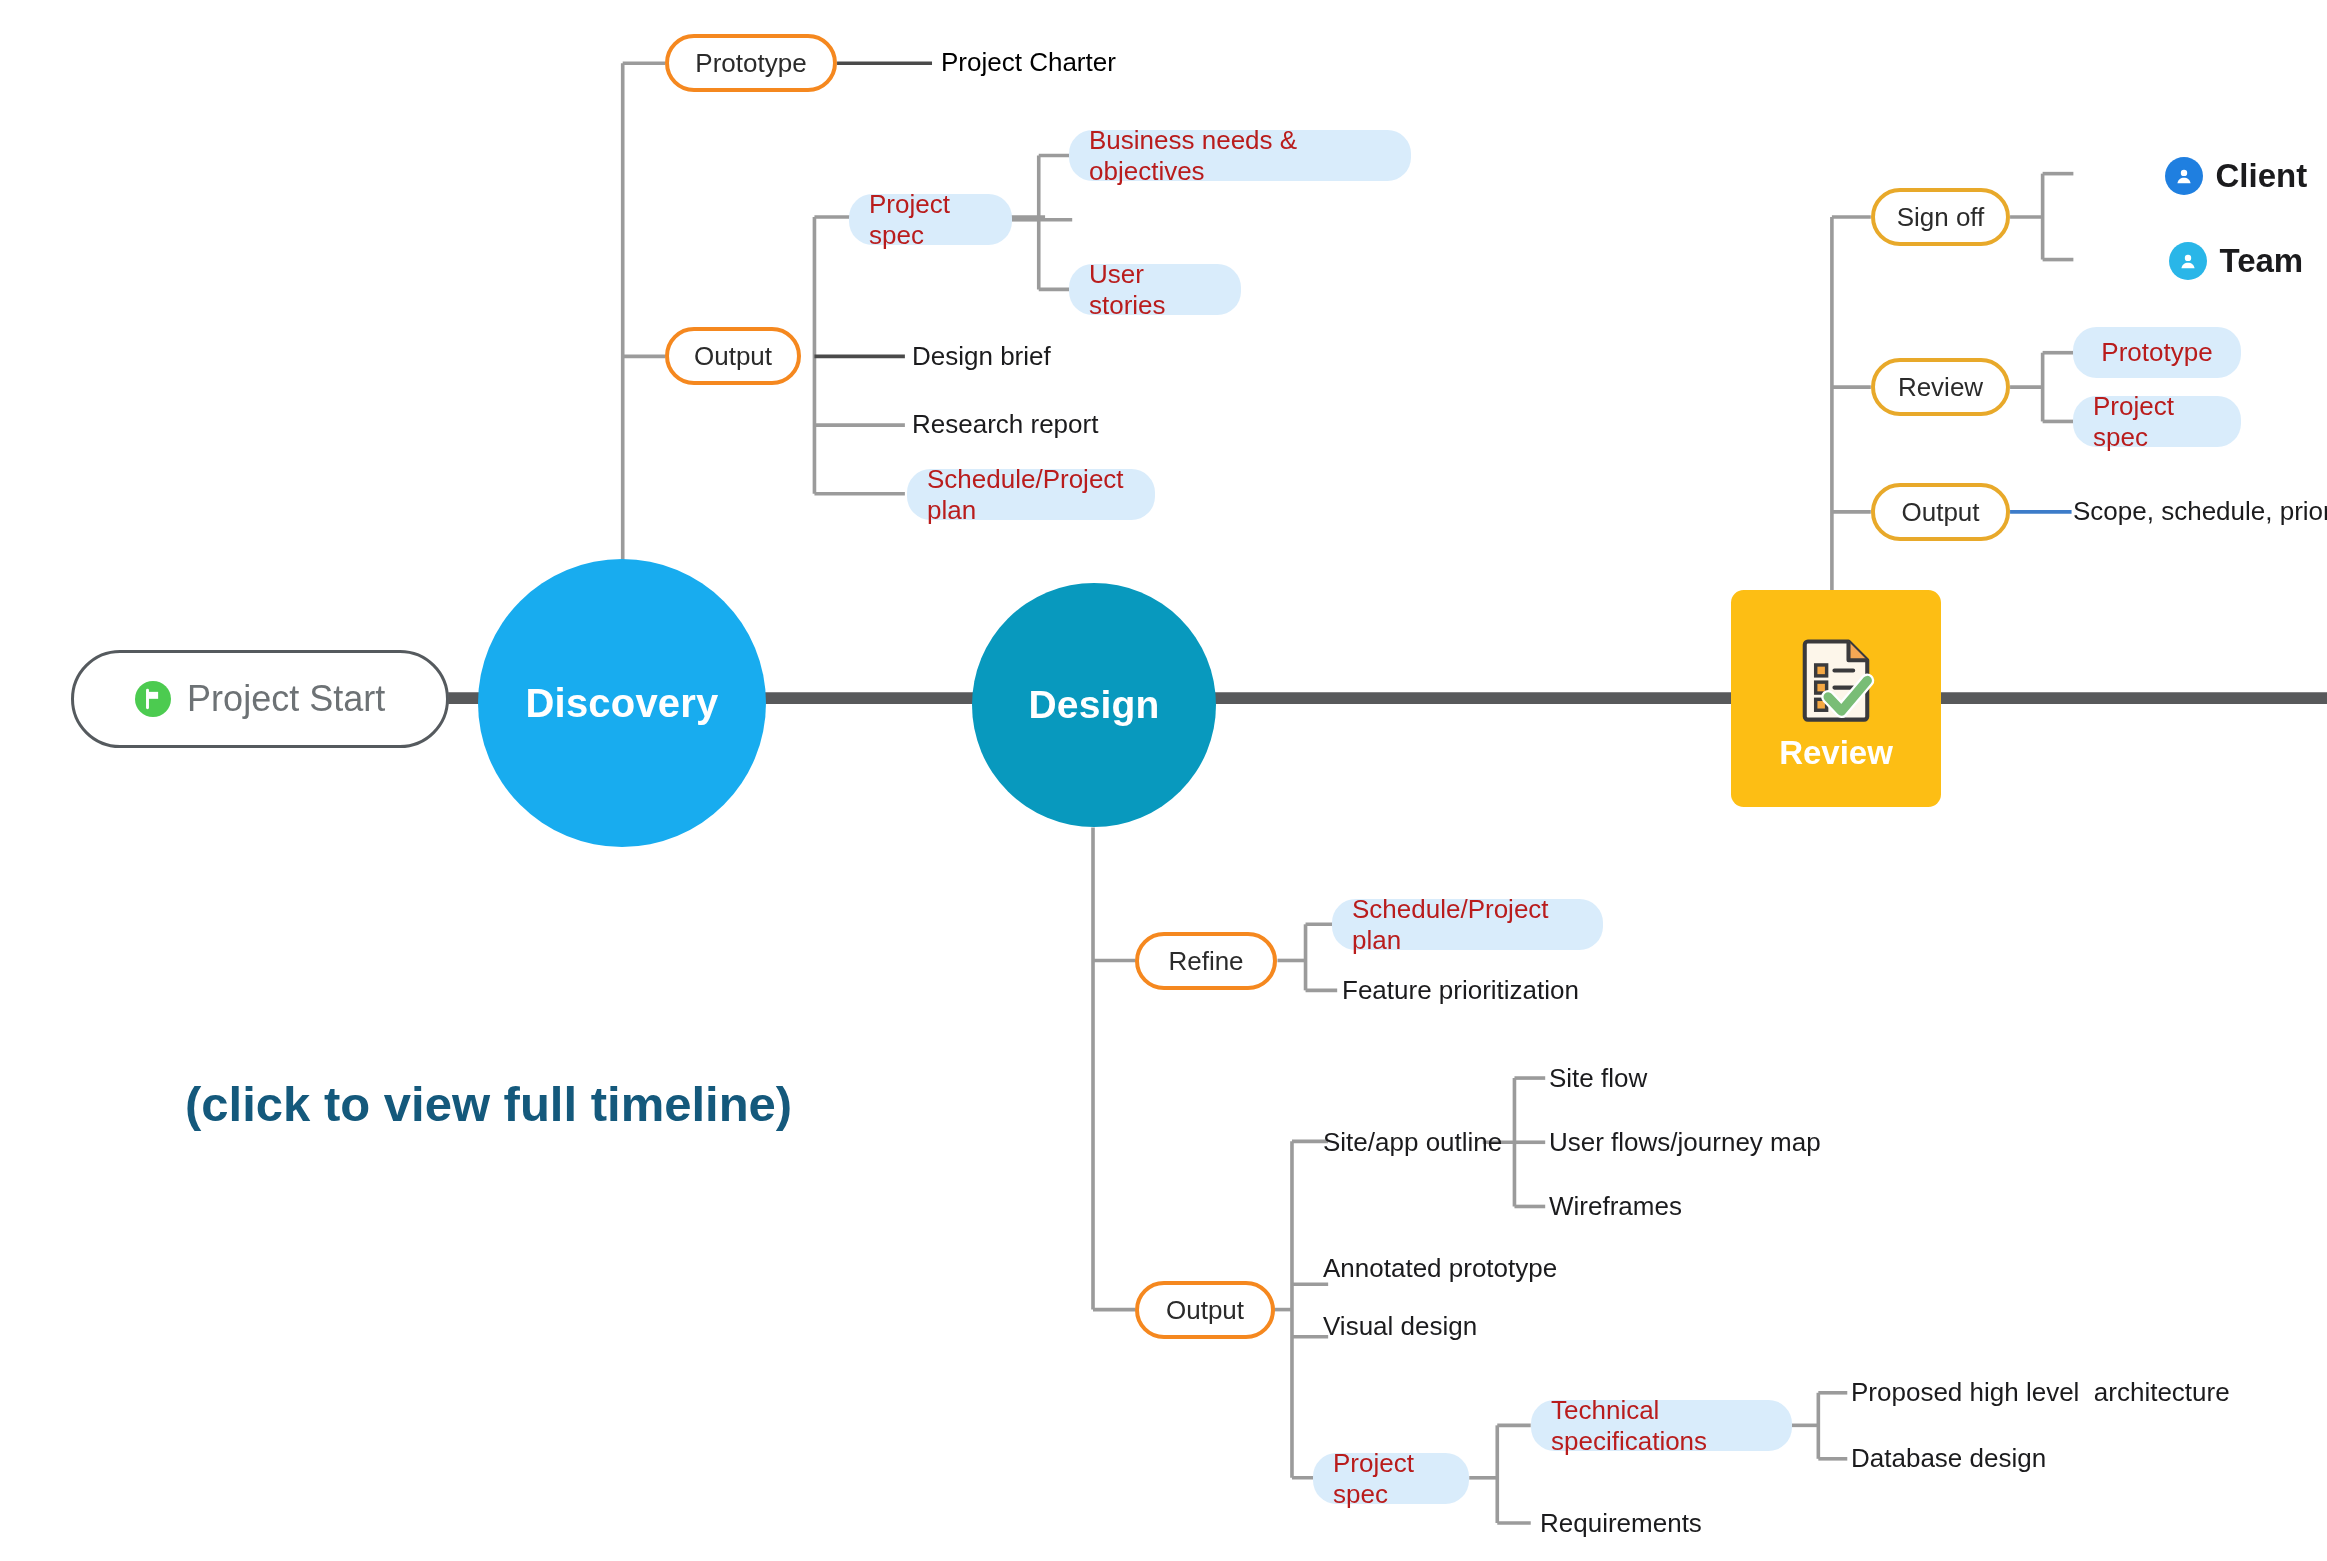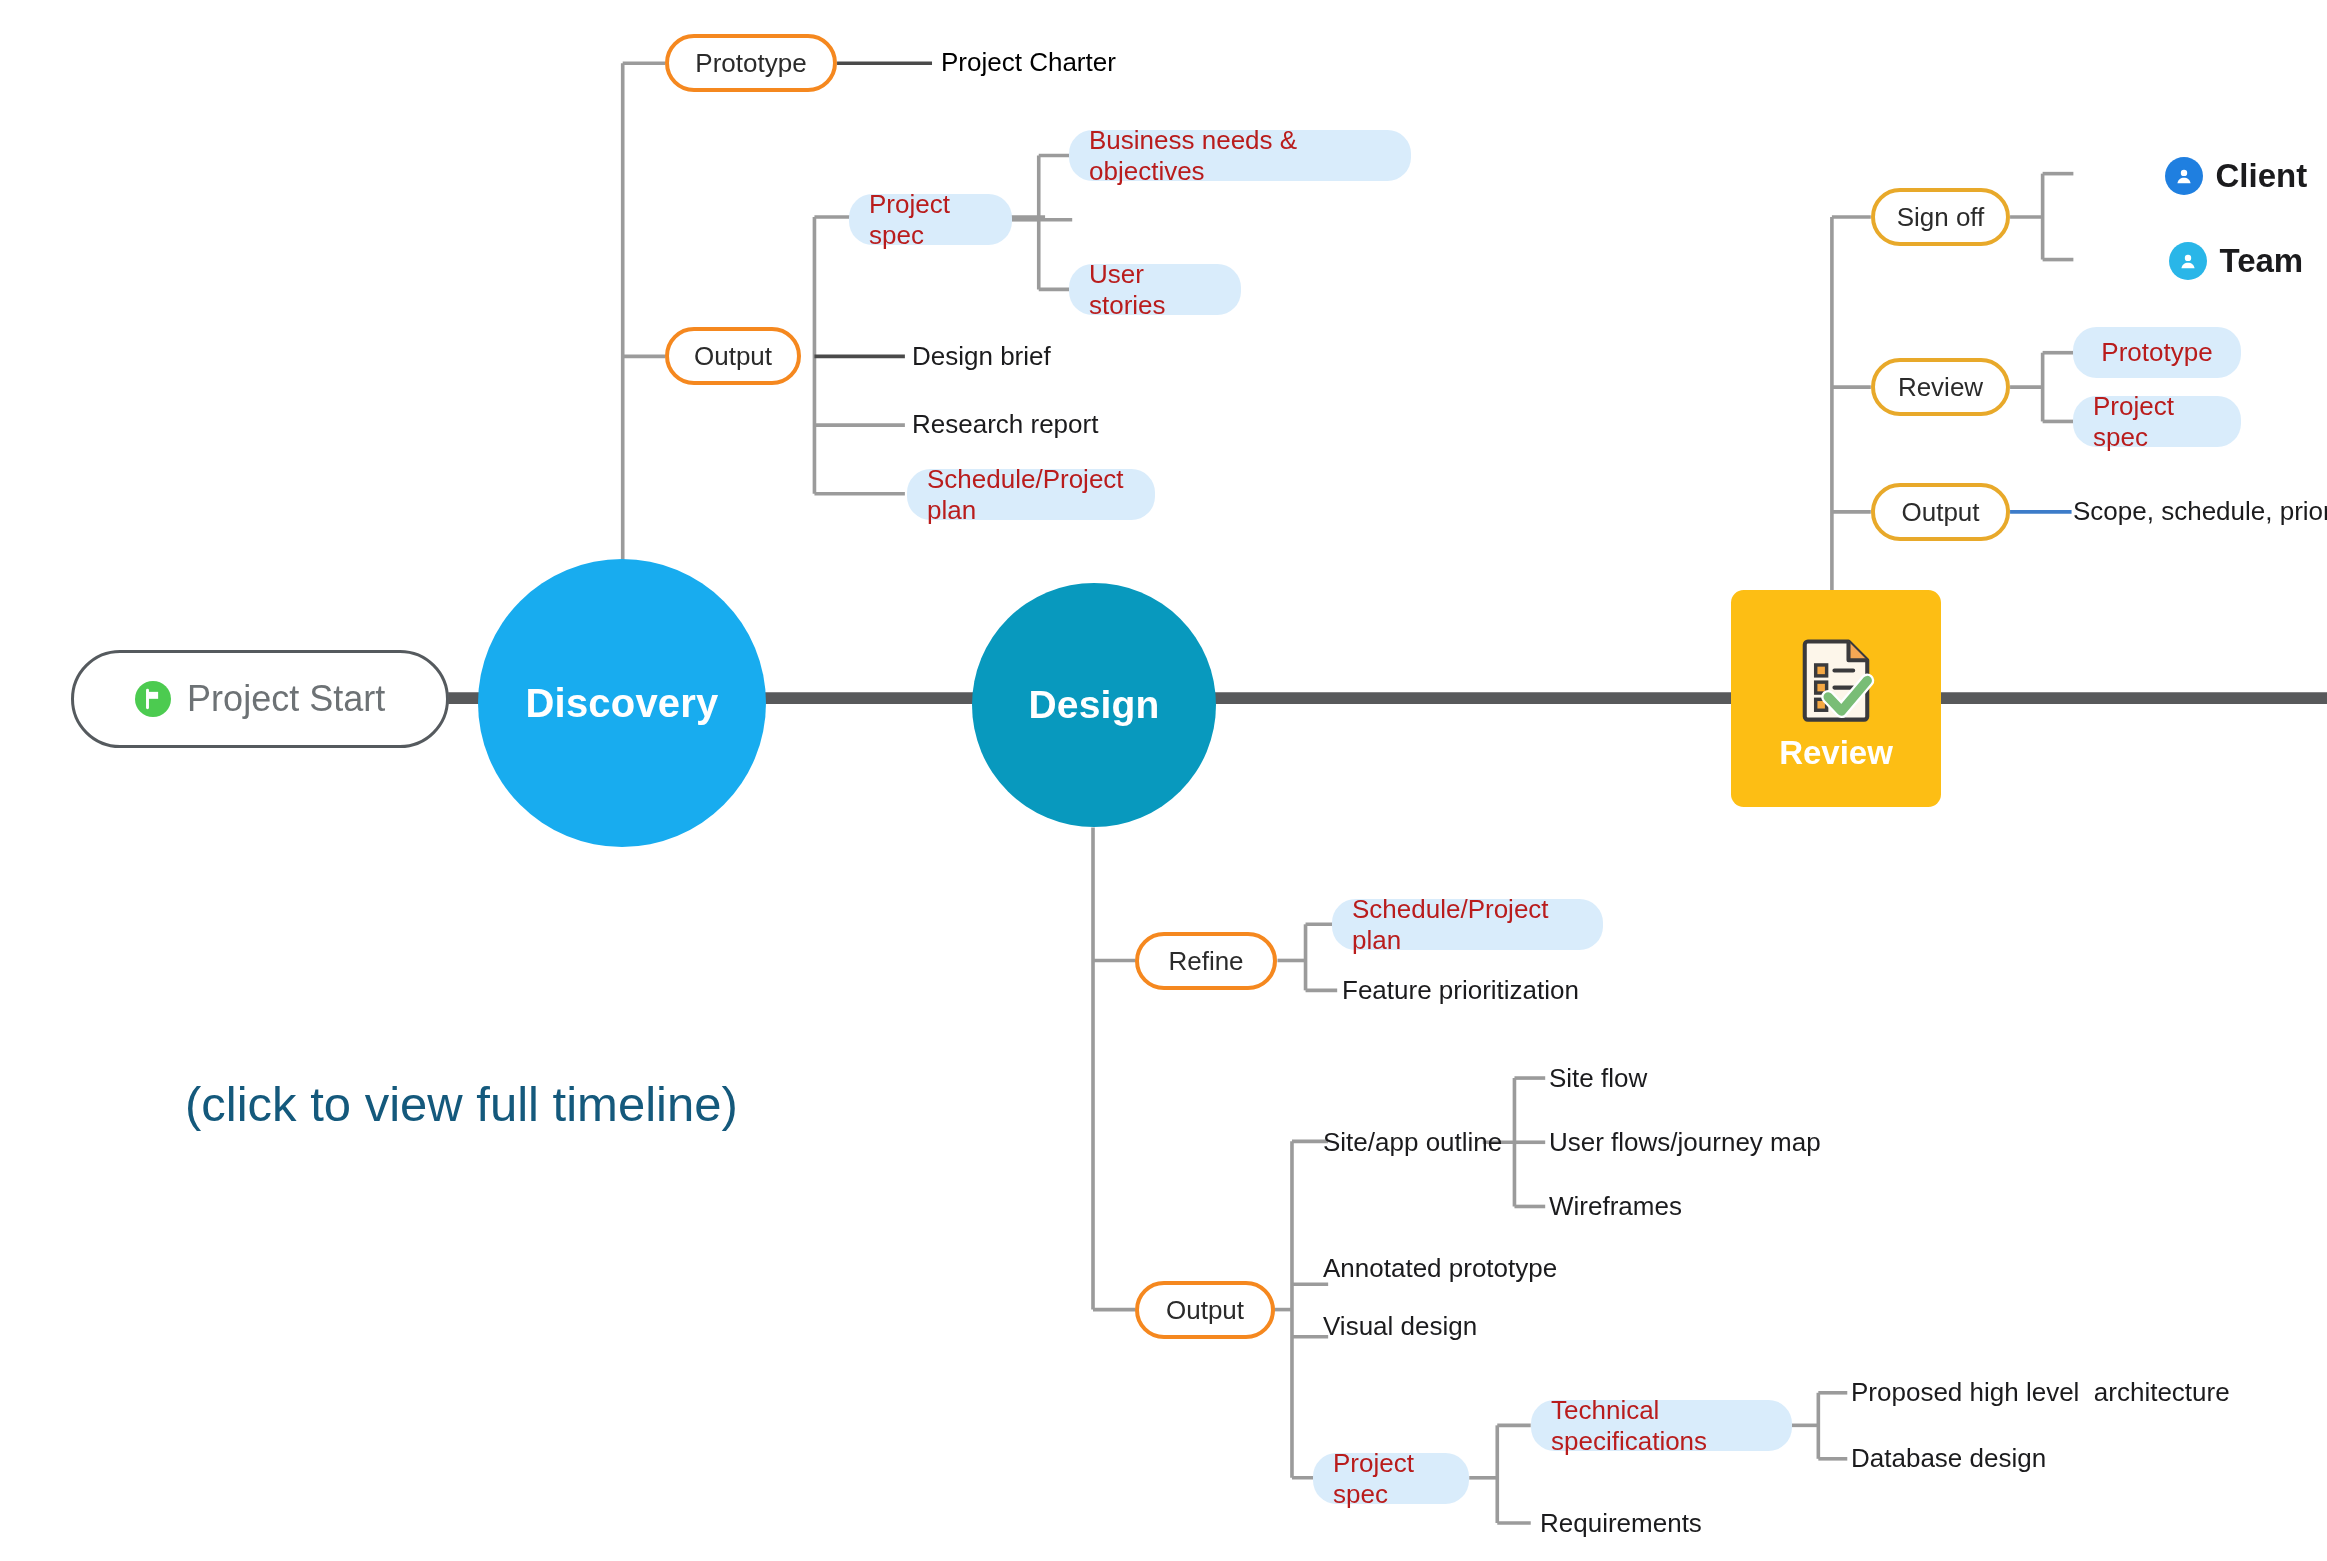--- a/index.html
+++ b/index.html
@@ -36,21 +36,21 @@
   
   .leaf{font-size:26px;color:#1b1b1d;justify-content:flex-start;white-space:pre;}
   .leaf.bold{font-weight:normal;color:#000;}
   .leaf.big{font-size:33px;font-weight:bold;}
 
   
   .person{display:flex;align-items:center;gap:12.7px;}
   .pdot{width:38px;height:38px;border-radius:50%;display:flex;align-items:center;
         justify-content:center;flex:0 0 auto;}
 
-  .cta{position:absolute;color:#14597c;font-size:49px;font-weight:normal;white-space:nowrap;}
+  .cta{position:absolute;color:#14597c;font-size:49px;font-weight:bold;white-space:nowrap;}
 </style>
 </head>
 <body>
 
 <div id="stage">
 
   <svg id="wires" viewBox="0 0 2573 1726" xmlns="http://www.w3.org/2000/svg">
     <g fill="none" stroke="#9b9b9b" stroke-width="4">
 
       <path d="M688 70 L688 640"></path>

